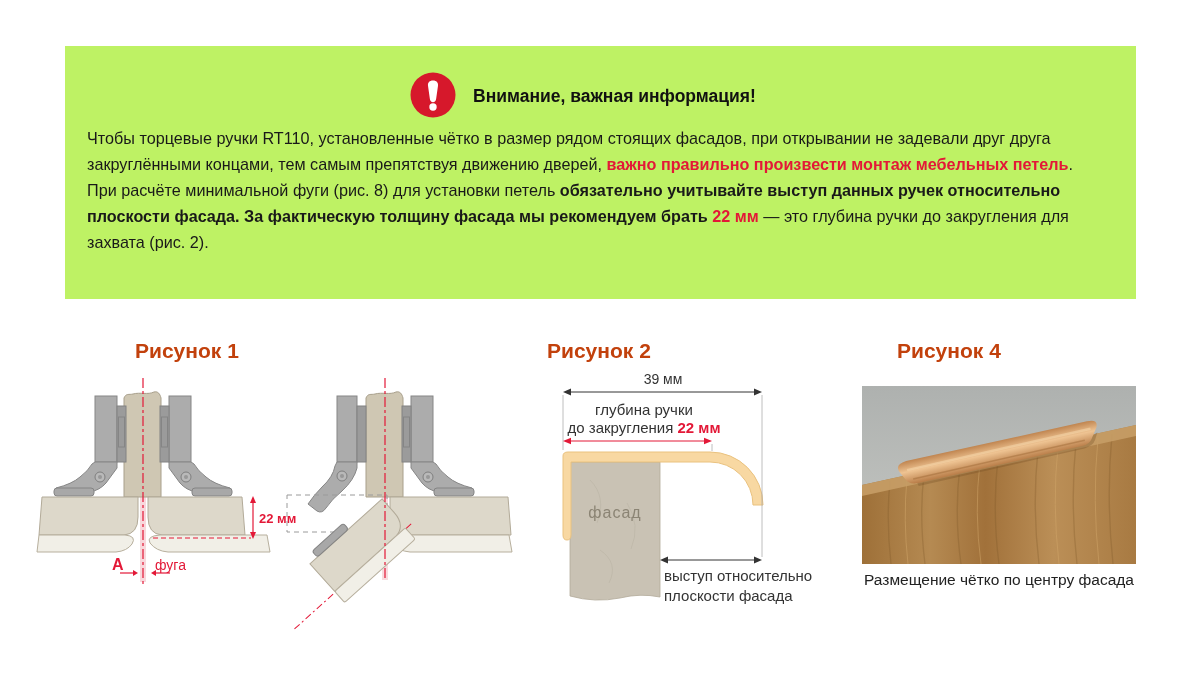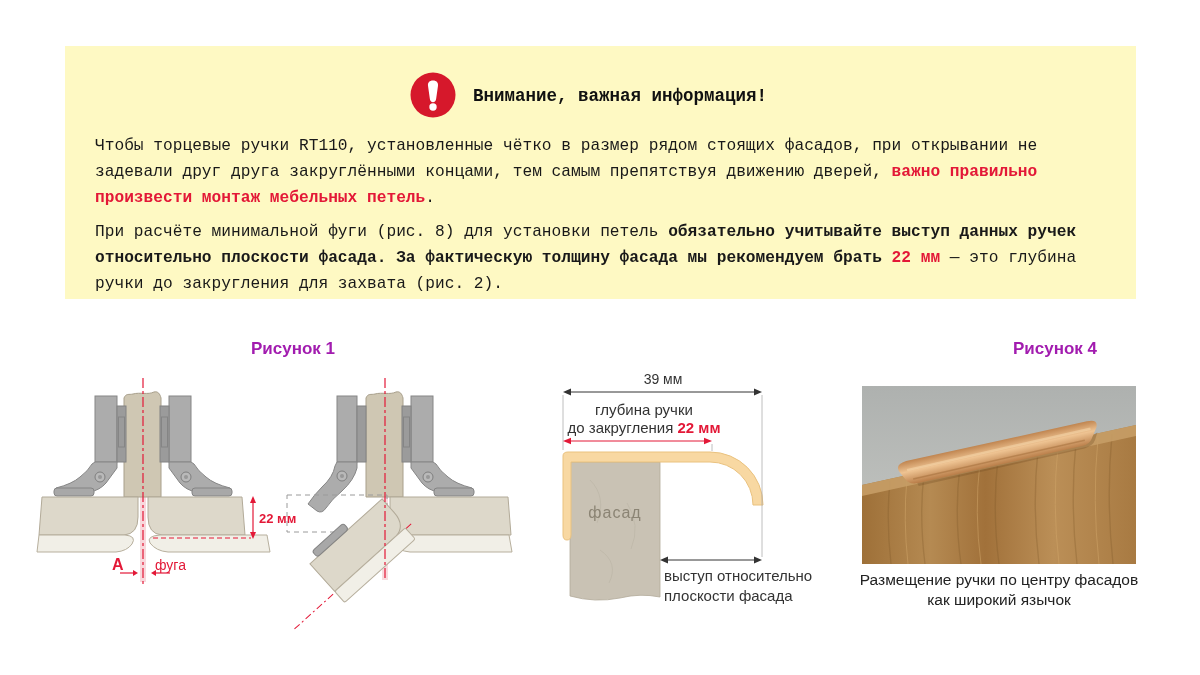--- a/index.html
+++ b/index.html
@@ -2,29 +2,29 @@
 <html><head>
 <meta charset="utf-8">
 <style>
   html,body{margin:0;padding:0;background:#ffffff;}
   *{box-sizing:border-box;}
   .canvas{
     position:relative;width:1200px;height:675px;background:#ffffff;overflow:hidden;
     font-family:"Liberation Sans", sans-serif;color:#1a1a1a;
   }
   
-  .warning-box{position:absolute;left:65px;top:46px;width:1071px;height:253px;background:#fef9c3;font-family:Liberation Mono, monospace;}
+  .warning-box{position:absolute;left:65px;top:46px;width:1071px;height:253px;background:#bef264;}
   .wb-icon{position:absolute;left:345px;top:26px;width:46px;height:46px;}
   .wb-title{position:absolute;left:408px;top:40px;font-size:17.5px;font-weight:700;color:#111;}
   .wb-text{position:absolute;left:22px;top:79px;width:1031px;font-size:16.2px;line-height:26px;color:#191919;}
-  .wb-text p{margin:8px;}
+  .wb-text p{margin:0;}
   .bold{font-weight:700;}
   .redbold{font-weight:700;color:#e31837;}
   
-  .fig-title{position:absolute;top:339px;width:200px;text-align:right;font-size:17px;font-weight:700;color:#a21caf;}
+  .fig-title{position:absolute;top:339px;width:200px;text-align:left;font-size:21px;font-weight:700;color:#c2410c;}
   .fig1-title{left:135px;}
   .fig2-title{left:547px;}
   .fig3-title{left:897px;}
   .fig-svg{position:absolute;}
   #fig1-svg{left:30px;top:365px;}
   #fig2-svg{left:545px;top:365px;}
   #fig3-svg{left:862px;top:386px;}
   .fig3-caption{position:absolute;left:850px;top:570px;width:298px;text-align:center;
     font-size:15.5px;line-height:20px;color:#222;}
   
@@ -42,20 +42,21 @@
       <circle cx="23" cy="35" r="3.7" fill="#ffffff"></circle>
     </svg>
     <div class="wb-title">Внимание, важная информация!</div>
     <div class="wb-text">
       <p><span>Чтобы торцевые ручки RT110, установленные чётко в размер рядом стоящих фасадов, при открывании не задевали друг друга закруглёнными концами, тем самым препятствуя движению дверей, </span><span class="redbold">важно правильно произвести монтаж мебельных петель</span><span>.</span></p>
       <p><span>При расчёте минимальной фуги (рис. 8) для установки петель </span><span class="bold">обязательно учитывайте выступ данных ручек относительно плоскости фасада. За фактическую толщину фасада мы рекомендуем брать </span><span class="redbold">22 мм</span><span> — это глубина ручки до закругления для захвата (рис. 2).</span></p>
     </div>
   </div>
 
   <div class="fig-title fig1-title">Рисунок 1</div>
+  <div class="fig-title fig2-title">Рисунок 2</div>
   <div class="fig-title fig3-title">Рисунок 4</div>
 
   <svg id="fig1-svg" class="fig-svg" width="500" height="270" viewBox="0 0 500 270">
     <defs>
       <g id="hingeL">
         <rect x="65" y="31" width="22" height="66" fill="#acacac" stroke="#868686"></rect>
         <rect x="87" y="41" width="9" height="56" fill="#9b9b9b" stroke="#828282"></rect>
         <rect x="88.5" y="52" width="6" height="30" fill="none" stroke="#858585"></rect>
         <path d="M65,97 L87,97 L87,103 L76,118 Q70,125 60,127 L30,130 Q26,130.5 26,127 L26,123 Q42,119 50,112 Q58,106 62,99 Z" fill="#acacac" stroke="#868686"></path>
         <circle cx="70" cy="112" r="5" fill="#b9b9b9" stroke="#7f7f7f"></circle>
@@ -204,17 +205,16 @@
     </g>
     <g transform="rotate(-12.4 137 69)">
       <path d="M52,82 L222,81 Q231,80 234,75 L238,68 Q230,72 220,73 L50,75 Z" fill="#6e4a22" opacity="0.3"></path>
       <path d="M45,55 L230,55 Q242,55 238,63 L231,73 Q228,78 220,78 L52,79 Q43,79 40,72 L36,64 Q33,56 45,55 Z" fill="url(#copperGrad)"></path>
       <path d="M44,64 L232,63" stroke="#f6d7ab" stroke-width="2.4" opacity="0.55" fill="none"></path>
       <path d="M48,74 L224,73" stroke="#9c6633" stroke-width="1.4" opacity="0.45" fill="none"></path>
     </g>
   </svg>
 
   <div class="fig3-caption">
-    <div>Размещение ручки по центру фасадов</div>
-    <div>как широкий язычок</div>
+    <div>Размещение чётко по центру фасада</div>
   </div>
 
 </div>
 
 </body></html>

